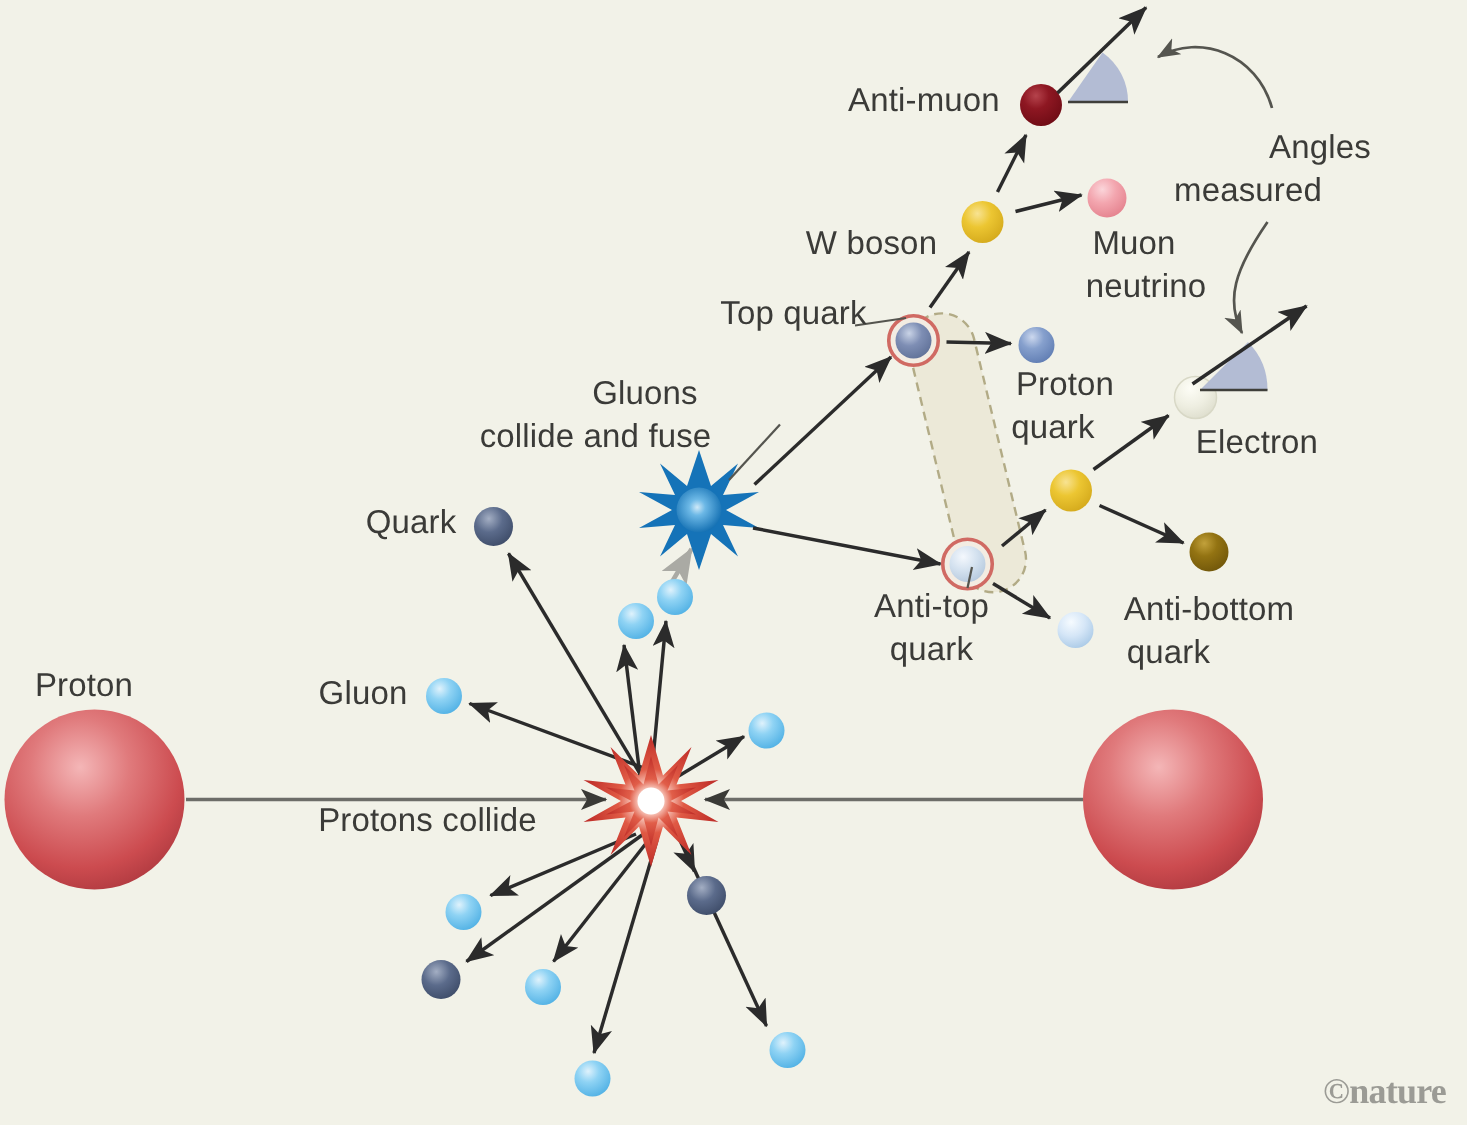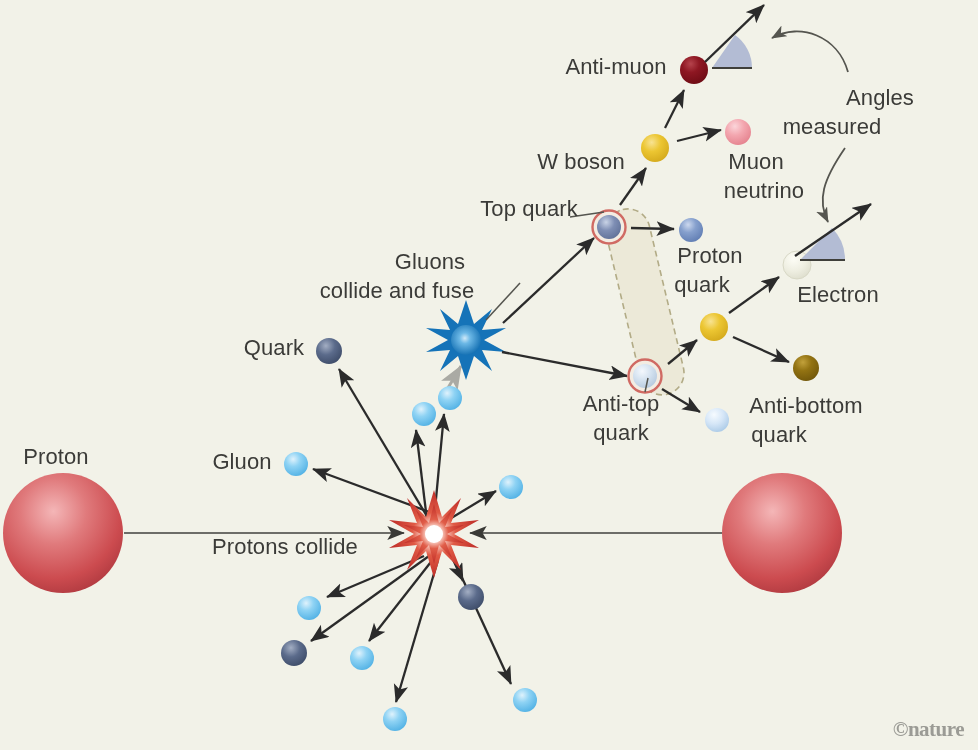--- a/index.html
+++ b/index.html
@@ -33,21 +33,21 @@
     white-space: pre;
     pointer-events: none;
   }
   .lbl.c { text-align: center; transform: translateX(-50%); }
   #watermark {
     position: absolute;
     right: 14px;
     bottom: 8px;
     font-family: "Liberation Serif", serif;
     font-weight: bold;
-    font-size: 21px;
+    font-size: 24px;
     color: #9b9b95;
     letter-spacing: -0.5px;
   }
 </style>
 </head>
 <body>
 
 <div id="stage">
 
   <svg id="art" viewBox="0 0 978 750">

